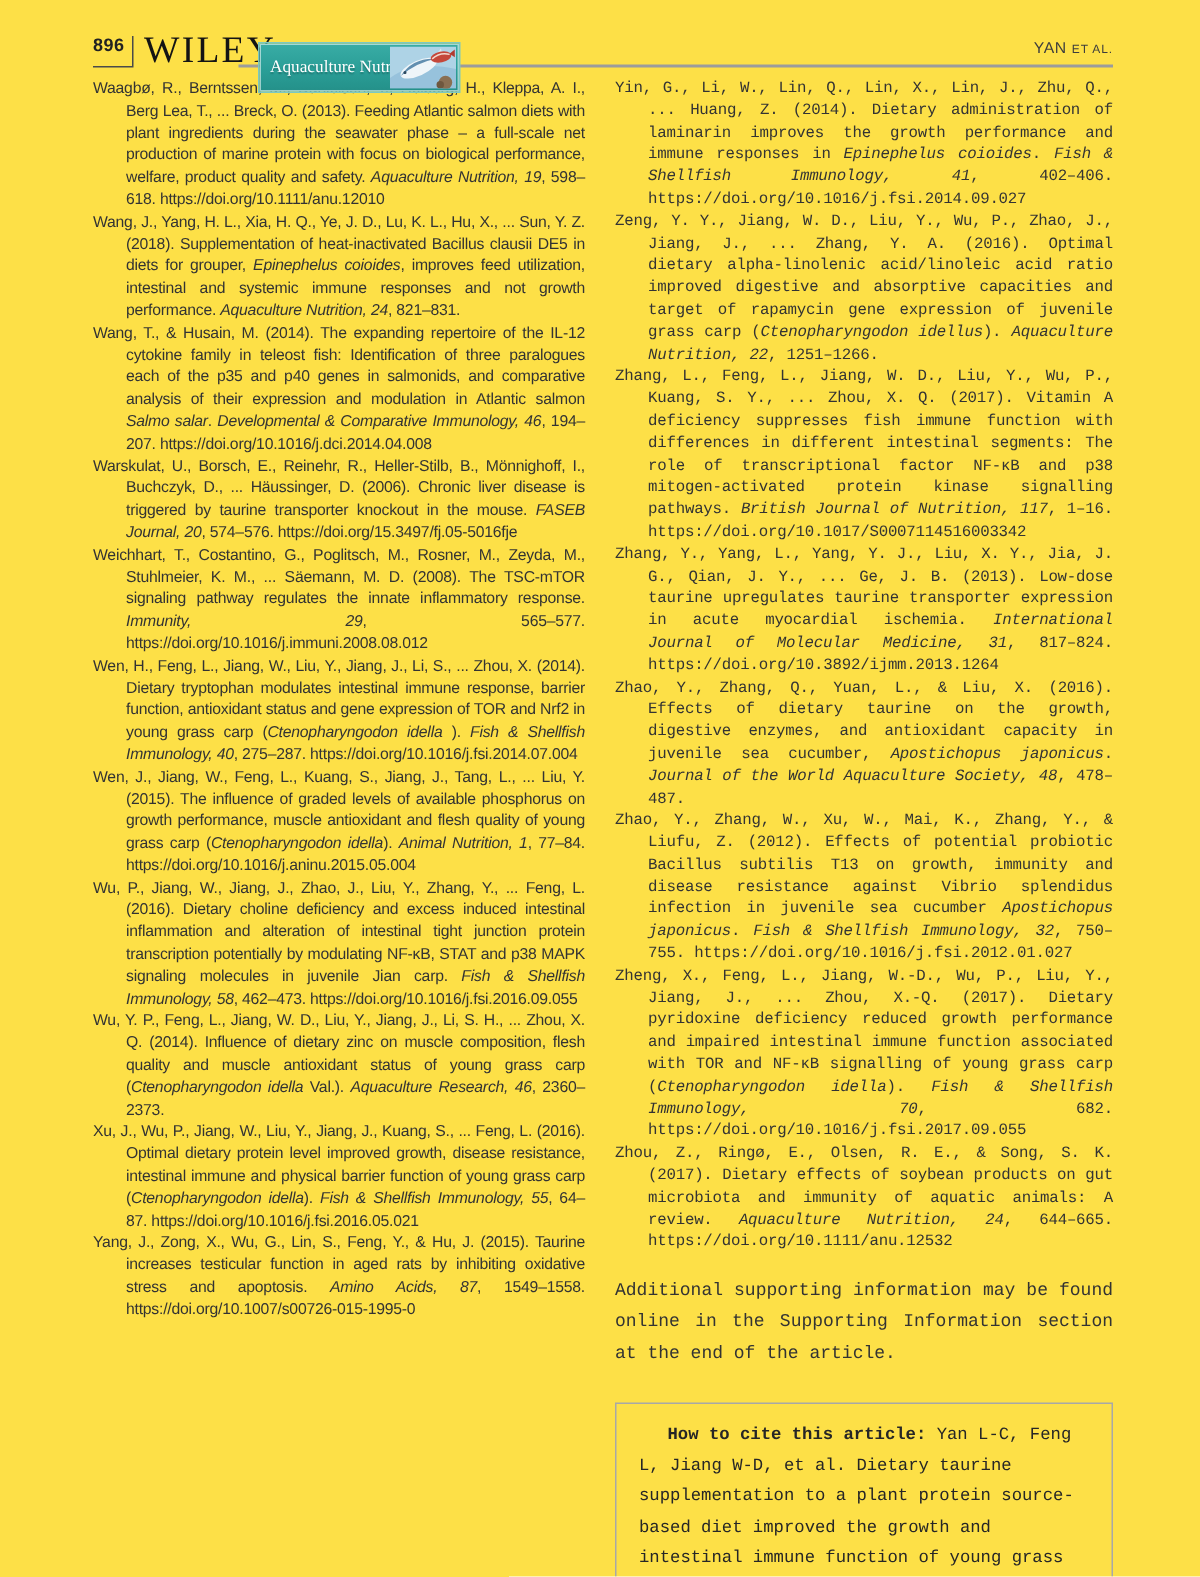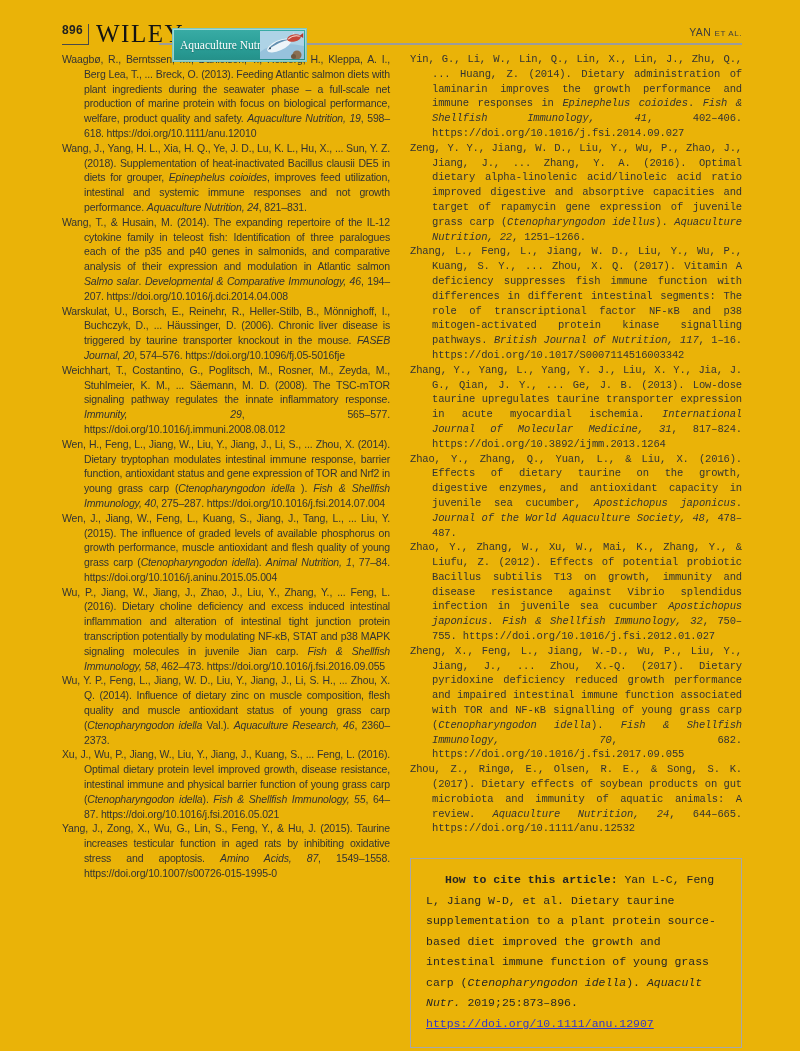--- a/index.html
+++ b/index.html
@@ -1,17 +1,17 @@
 <!DOCTYPE html>
 <html><head>
 <meta charset="utf-8">
 <style>
   html,body { margin:0; padding:0; background:#ffffff; }
   .page {
-    position:relative; width:800px; height:1051px; background:#eab308;
+    position:relative; width:800px; height:1051px; background:#fde047;
     font-family:"Liberation Sans", sans-serif; color:#333; overflow:hidden;
   }
   
   .header { position:absolute; left:62px; right:58px; top:20px; height:26px; }
   .page-num { position:absolute; left:0; top:3px; font-size:12px; font-weight:bold; color:#222; letter-spacing:.3px; }
   .rule-under-num { position:absolute; left:0; top:24px; width:26px; height:1px; background:#4a4a4a; }
   .vbar { position:absolute; left:26px; top:4px; width:1px; height:21px; background:#4a4a4a; }
   .wiley { position:absolute; left:34px; top:1px; font-family:"Liberation Serif", serif; font-size:25px; line-height:26px; letter-spacing:1.5px; color:#141414; }
   .main-rule { position:absolute; left:97px; right:0; top:23px; height:2px; background:#9c9c9c; }
   .banner {
@@ -77,37 +77,38 @@
       </svg>
     </div>
     <span class="running-head"><span>YAN</span> <span class="etal">ET AL.</span></span>
   </div>
 
   <div class="content">
     <div class="col col-left" id="refs-left">
         <p class="ref"><span>Waagbø, R., Berntssen, M., Danielsen, T., Helberg, H., Kleppa, A. I., Berg Lea, T., ... Breck, O. (2013). Feeding Atlantic salmon diets with plant ingredients during the seawater phase – a full-scale net production of marine protein with focus on biological performance, welfare, product quality and safety. </span><span class="it">Aquaculture Nutrition, 19</span><span>, 598–618. https://doi.org/10.1111/anu.12010</span></p>
         <p class="ref"><span>Wang, J., Yang, H. L., Xia, H. Q., Ye, J. D., Lu, K. L., Hu, X., ... Sun, Y. Z. (2018). Supplementation of heat-inactivated Bacillus clausii DE5 in diets for grouper, </span><span class="it">Epinephelus coioides</span><span>, improves feed utilization, intestinal and systemic immune responses and not growth performance. </span><span class="it">Aquaculture Nutrition, 24</span><span>, 821–831.</span></p>
         <p class="ref"><span>Wang, T., &amp; Husain, M. (2014). The expanding repertoire of the IL-12 cytokine family in teleost fish: Identification of three paralogues each of the p35 and p40 genes in salmonids, and comparative analysis of their expression and modulation in Atlantic salmon </span><span class="it">Salmo salar</span><span>. </span><span class="it">Developmental &amp; Comparative Immunology, 46</span><span>, 194–207. https://doi.org/10.1016/j.dci.2014.04.008</span></p>
-        <p class="ref"><span>Warskulat, U., Borsch, E., Reinehr, R., Heller-Stilb, B., Mönnighoff, I., Buchczyk, D., ... Häussinger, D. (2006). Chronic liver disease is triggered by taurine transporter knockout in the mouse. </span><span class="it">FASEB Journal, 20</span><span>, 574–576. https://doi.org/10.1096/fj.05-5016fje</span></p>
+        <p class="ref"><span>Warskulat, U., Borsch, E., Reinehr, R., Heller-Stilb, B., Mönnighoff, I., Buchczyk, D., ... Häussinger, D. (2006). Chronic liver disease is triggered by taurine transporter knockout in the mouse. </span><span class="it">FASEB Journal, 20</span><span>, 574–576. https://doi.org/15.3497/fj.05-5016fje</span></p>
         <p class="ref"><span>Weichhart, T., Costantino, G., Poglitsch, M., Rosner, M., Zeyda, M., Stuhlmeier, K. M., ... Säemann, M. D. (2008). The TSC-mTOR signaling pathway regulates the innate inflammatory response. </span><span class="it">Immunity, 29</span><span>, 565–577. https://doi.org/10.1016/j.immuni.2008.08.012</span></p>
         <p class="ref"><span>Wen, H., Feng, L., Jiang, W., Liu, Y., Jiang, J., Li, S., ... Zhou, X. (2014). Dietary tryptophan modulates intestinal immune response, barrier function, antioxidant status and gene expression of TOR and Nrf2 in young grass carp (</span><span class="it">Ctenopharyngodon idella</span><span> ). </span><span class="it">Fish &amp; Shellfish Immunology, 40</span><span>, 275–287. https://doi.org/10.1016/j.fsi.2014.07.004</span></p>
         <p class="ref"><span>Wen, J., Jiang, W., Feng, L., Kuang, S., Jiang, J., Tang, L., ... Liu, Y. (2015). The influence of graded levels of available phosphorus on growth performance, muscle antioxidant and flesh quality of young grass carp (</span><span class="it">Ctenopharyngodon idella</span><span>). </span><span class="it">Animal Nutrition, 1</span><span>, 77–84. https://doi.org/10.1016/j.aninu.2015.05.004</span></p>
         <p class="ref"><span>Wu, P., Jiang, W., Jiang, J., Zhao, J., Liu, Y., Zhang, Y., ... Feng, L. (2016). Dietary choline deficiency and excess induced intestinal inflammation and alteration of intestinal tight junction protein transcription potentially by modulating NF-κB, STAT and p38 MAPK signaling molecules in juvenile Jian carp. </span><span class="it">Fish &amp; Shellfish Immunology, 58</span><span>, 462–473. https://doi.org/10.1016/j.fsi.2016.09.055</span></p>
         <p class="ref"><span>Wu, Y. P., Feng, L., Jiang, W. D., Liu, Y., Jiang, J., Li, S. H., ... Zhou, X. Q. (2014). Influence of dietary zinc on muscle composition, flesh quality and muscle antioxidant status of young grass carp (</span><span class="it">Ctenopharyngodon idella</span><span> Val.). </span><span class="it">Aquaculture Research, 46</span><span>, 2360–2373.</span></p>
         <p class="ref"><span>Xu, J., Wu, P., Jiang, W., Liu, Y., Jiang, J., Kuang, S., ... Feng, L. (2016). Optimal dietary protein level improved growth, disease resistance, intestinal immune and physical barrier function of young grass carp (</span><span class="it">Ctenopharyngodon idella</span><span>). </span><span class="it">Fish &amp; Shellfish Immunology, 55</span><span>, 64–87. https://doi.org/10.1016/j.fsi.2016.05.021</span></p>
         <p class="ref"><span>Yang, J., Zong, X., Wu, G., Lin, S., Feng, Y., &amp; Hu, J. (2015). Taurine increases testicular function in aged rats by inhibiting oxidative stress and apoptosis. </span><span class="it">Amino Acids, 87</span><span>, 1549–1558. https://doi.org/10.1007/s00726-015-1995-0</span></p>
       </div>
     <div class="col col-right">
       <div id="refs-right">
           <p class="ref"><span>Yin, G., Li, W., Lin, Q., Lin, X., Lin, J., Zhu, Q., ... Huang, Z. (2014). Dietary administration of laminarin improves the growth performance and immune responses in </span><span class="it">Epinephelus coioides</span><span>. </span><span class="it">Fish &amp; Shellfish Immunology, 41</span><span>, 402–406. https://doi.org/10.1016/j.fsi.2014.09.027</span></p>
           <p class="ref"><span>Zeng, Y. Y., Jiang, W. D., Liu, Y., Wu, P., Zhao, J., Jiang, J., ... Zhang, Y. A. (2016). Optimal dietary alpha-linolenic acid/linoleic acid ratio improved digestive and absorptive capacities and target of rapamycin gene expression of juvenile grass carp (</span><span class="it">Ctenopharyngodon idellus</span><span>). </span><span class="it">Aquaculture Nutrition, 22</span><span>, 1251–1266.</span></p>
           <p class="ref"><span>Zhang, L., Feng, L., Jiang, W. D., Liu, Y., Wu, P., Kuang, S. Y., ... Zhou, X. Q. (2017). Vitamin A deficiency suppresses fish immune function with differences in different intestinal segments: The role of transcriptional factor NF-κB and p38 mitogen-activated protein kinase signalling pathways. </span><span class="it">British Journal of Nutrition, 117</span><span>, 1–16. https://doi.org/10.1017/S0007114516003342</span></p>
           <p class="ref"><span>Zhang, Y., Yang, L., Yang, Y. J., Liu, X. Y., Jia, J. G., Qian, J. Y., ... Ge, J. B. (2013). Low-dose taurine upregulates taurine transporter expression in acute myocardial ischemia. </span><span class="it">International Journal of Molecular Medicine, 31</span><span>, 817–824. https://doi.org/10.3892/ijmm.2013.1264</span></p>
           <p class="ref"><span>Zhao, Y., Zhang, Q., Yuan, L., &amp; Liu, X. (2016). Effects of dietary taurine on the growth, digestive enzymes, and antioxidant capacity in juvenile sea cucumber, </span><span class="it">Apostichopus japonicus</span><span>. </span><span class="it">Journal of the World Aquaculture Society, 48</span><span>, 478–487.</span></p>
           <p class="ref"><span>Zhao, Y., Zhang, W., Xu, W., Mai, K., Zhang, Y., &amp; Liufu, Z. (2012). Effects of potential probiotic Bacillus subtilis T13 on growth, immunity and disease resistance against Vibrio splendidus infection in juvenile sea cucumber </span><span class="it">Apostichopus japonicus</span><span>. </span><span class="it">Fish &amp; Shellfish Immunology, 32</span><span>, 750–755. https://doi.org/10.1016/j.fsi.2012.01.027</span></p>
           <p class="ref"><span>Zheng, X., Feng, L., Jiang, W.-D., Wu, P., Liu, Y., Jiang, J., ... Zhou, X.-Q. (2017). Dietary pyridoxine deficiency reduced growth performance and impaired intestinal immune function associated with TOR and NF-κB signalling of young grass carp (</span><span class="it">Ctenopharyngodon idella</span><span>). </span><span class="it">Fish &amp; Shellfish Immunology, 70</span><span>, 682. https://doi.org/10.1016/j.fsi.2017.09.055</span></p>
           <p class="ref"><span>Zhou, Z., Ringø, E., Olsen, R. E., &amp; Song, S. K. (2017). Dietary effects of soybean products on gut microbiota and immunity of aquatic animals: A review. </span><span class="it">Aquaculture Nutrition, 24</span><span>, 644–665. https://doi.org/10.1111/anu.12532</span></p>
         </div>
+      <p class="si-text">Additional supporting information may be found online in the Supporting Information section at the end of the article.</p>
       <div class="cite-box" id="cite-box"><span class="bd">How to cite this article: </span><span>Yan L-C, Feng L, Jiang W-D, et al. Dietary taurine supplementation to a plant protein source-based diet improved the growth and intestinal immune function of young grass carp (</span><span class="it">Ctenopharyngodon idella</span><span>). </span><span class="it">Aquacult Nutr.</span><span> 2019;25:873–896. </span><a href="#" class="cite-link">https://doi.org/10.1111/anu.12907</a></div>
     </div>
   </div>
 
 </div>
 
 </body></html>

